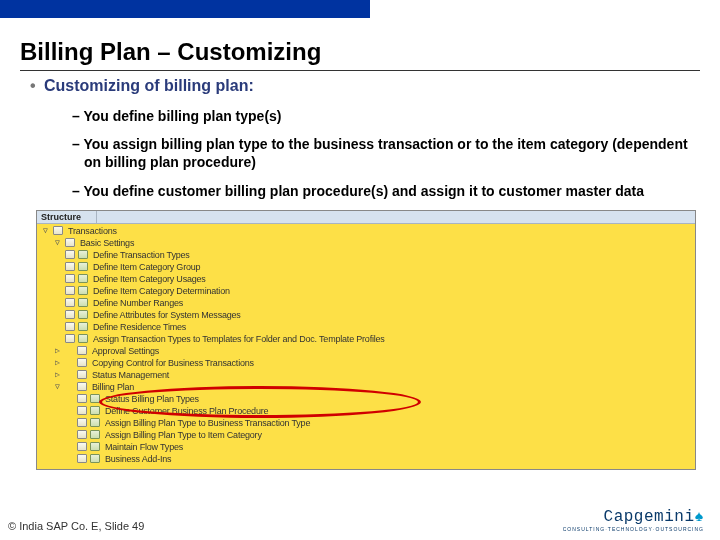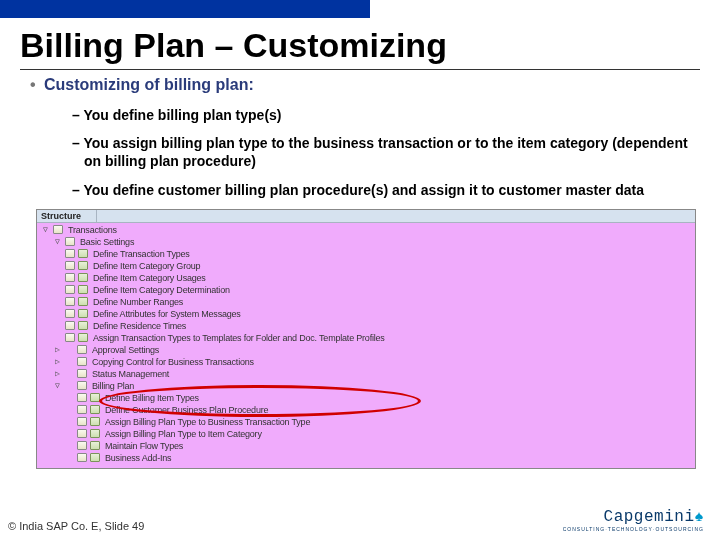--- a/index.html
+++ b/index.html
@@ -8,24 +8,24 @@
     font-family: Arial, sans-serif;
     background: #fff;
     position: relative;
     overflow: hidden;
   }
   .top-bar {
     width: 370px; height: 18px;
     background: #0033a0;
   }
   .slide-title {
-    font-size: 34px;
+    font-size: 24px;
     font-weight: bold;
     color: #000;
-    margin: 8px 0 0 20px;
+    margin: 20px 0 0 20px;
   }
   .divider {
     border: none; border-top: 1px solid #333;
     margin: 4px 20px 6px 20px;
   }
   .bullet-block {
     margin: 0 24px 0 30px;
   }
   .lvl1 {
     font-size: 16px;
@@ -50,21 +50,21 @@
     margin-bottom: 10px;
     line-height: 1.3;
   }
   .lvl2::before {
     content: "– ";
     color: #000;
   }
   .screenshot {
     margin: 4px 24px 0 36px;
     border: 1px solid #888;
-    background: #f0abfc;
+    background: #fde047;
     font-family: Tahoma, Arial, sans-serif;
     font-size: 9px;
     color: #222;
     position: relative;
     padding-bottom: 2px;
   }
   .ss-header {
     background: #d6e2ef;
     border-bottom: 1px solid #a8b4c2;
     display: flex;
@@ -263,21 +263,21 @@
         <span class="ic"></span>
         <span class="label">Billing Plan</span>
       </div>
 
     <div class="node">
         <span class="spacer"></span>
         <span class="spacer"></span>
         <span class="spacer"></span>
         <span class="ic"></span>
         <span class="ic2"></span>
-        <span class="label">Define Billing Item Types</span>
+        <span class="label">Status Billing Plan Types</span>
       </div>
     <div class="node">
         <span class="spacer"></span>
         <span class="spacer"></span>
         <span class="spacer"></span>
         <span class="ic"></span>
         <span class="ic2"></span>
         <span class="label">Define Customer Business Plan Procedure</span>
       </div>
     <div class="node">

